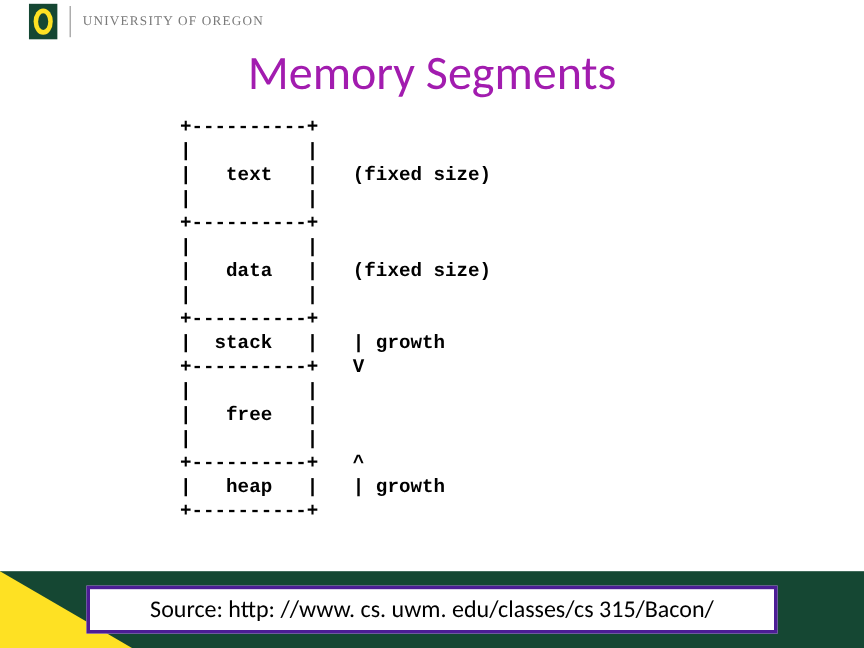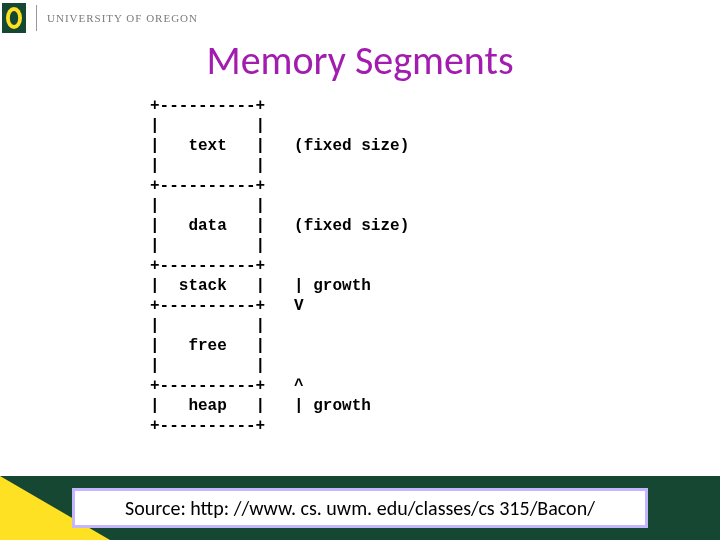--- a/index.html
+++ b/index.html
@@ -1,26 +1,26 @@
 <!DOCTYPE html>
 <html><head>
 <meta charset="utf-8">
 <style>
   * { margin: 0; padding: 0; box-sizing: border-box; }
   html, body { width: 720px; height: 540px; font-family: Calibri, Arial, sans-serif; background: #fff; overflow: hidden; }
   .slide { position: relative; width: 720px; height: 540px; }
-  .header { display: flex; align-items: center; height: 36px; padding-left: 2px; gap: 10px; }
+  .header { display: flex; align-items: center; height: 36px; padding-left: 24px; gap: 10px; }
   .logo { width: 24px; height: 30px; }
   .divider { width: 1px; height: 26px; background: #999; }
   .univ { font-size: 11px; letter-spacing: 1px; color: #7a7a7a; font-family: Georgia, serif; }
   .title { text-align: center; font-size: 40px; font-weight: 400; color: #a21caf; margin-top: 0; }
   .diagram { font-family: "Courier New", monospace; font-size: 16px; font-weight: bold; line-height: 1.25; white-space: pre; color: #000; position: absolute; left: 150px; top: 96px; }
   .footer-bar { position: absolute; left: 0; right: 0; bottom: 0; height: 64px; background: #154733; }
   .footer-tri { position: absolute; left: 0; bottom: 0; width: 0; height: 0; border-left: 0 solid transparent; border-right: 110px solid transparent; border-bottom: 64px solid #FEE123; }
-  .source-box { position: absolute; left: 72px; bottom: 12px; width: 576px; height: 40px; background: #fff; border: 3px solid #c4b5fd; display: flex; align-items: center; justify-content: center; font-size: 20px; color: #000; font-family: Calibri, Arial, sans-serif; }
+  .source-box { position: absolute; left: 72px; bottom: 12px; width: 576px; height: 40px; background: #fff; border: 3px solid #4c1d95; display: flex; align-items: center; justify-content: center; font-size: 20px; color: #000; font-family: Calibri, Arial, sans-serif; }
 </style>
 </head>
 <body>
 
 <div class="slide">
 
   <div class="header">
     <span class="logo">
       <svg viewBox="0 0 24 30" width="24" height="30">
         <rect x="0" y="0" width="24" height="30" fill="#154733"></rect>

